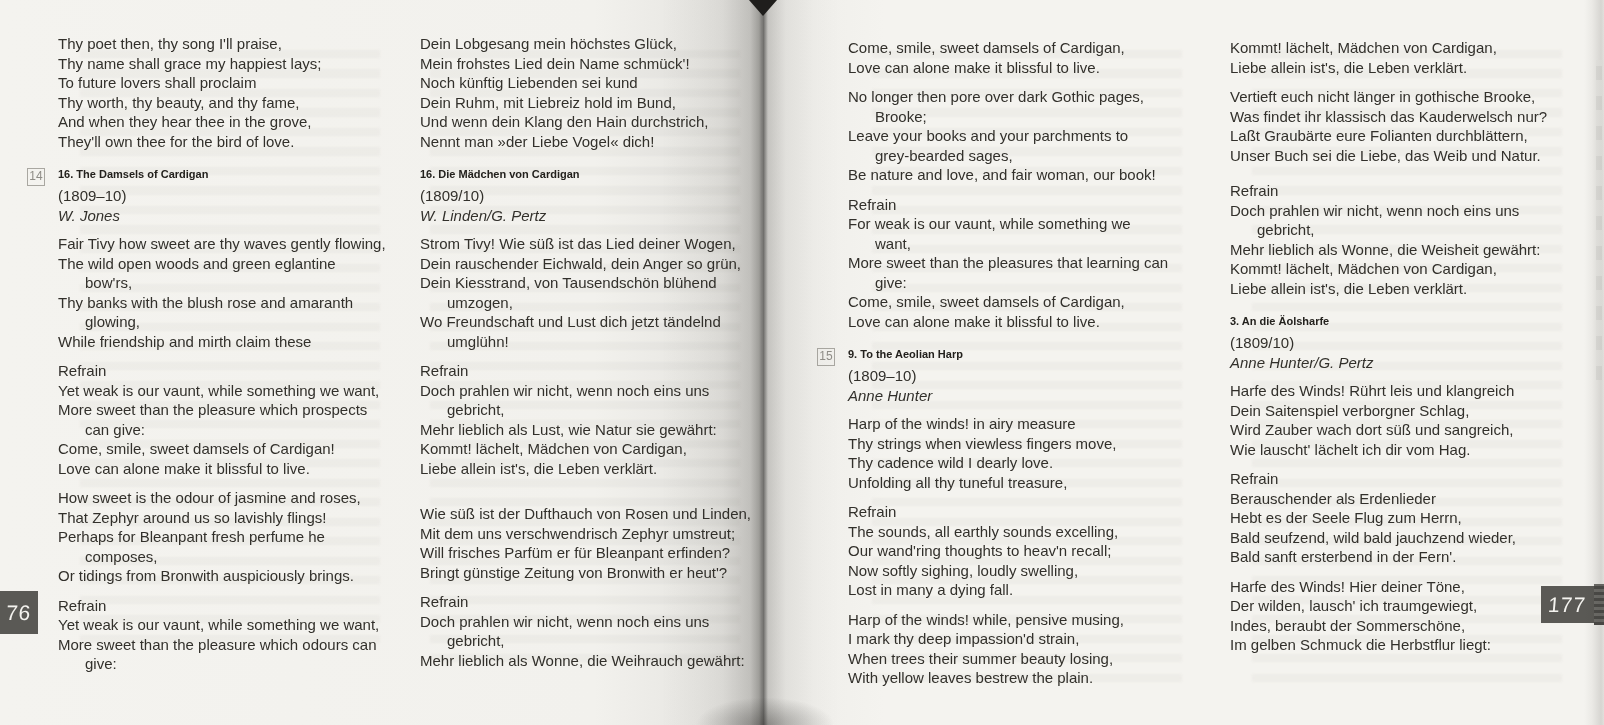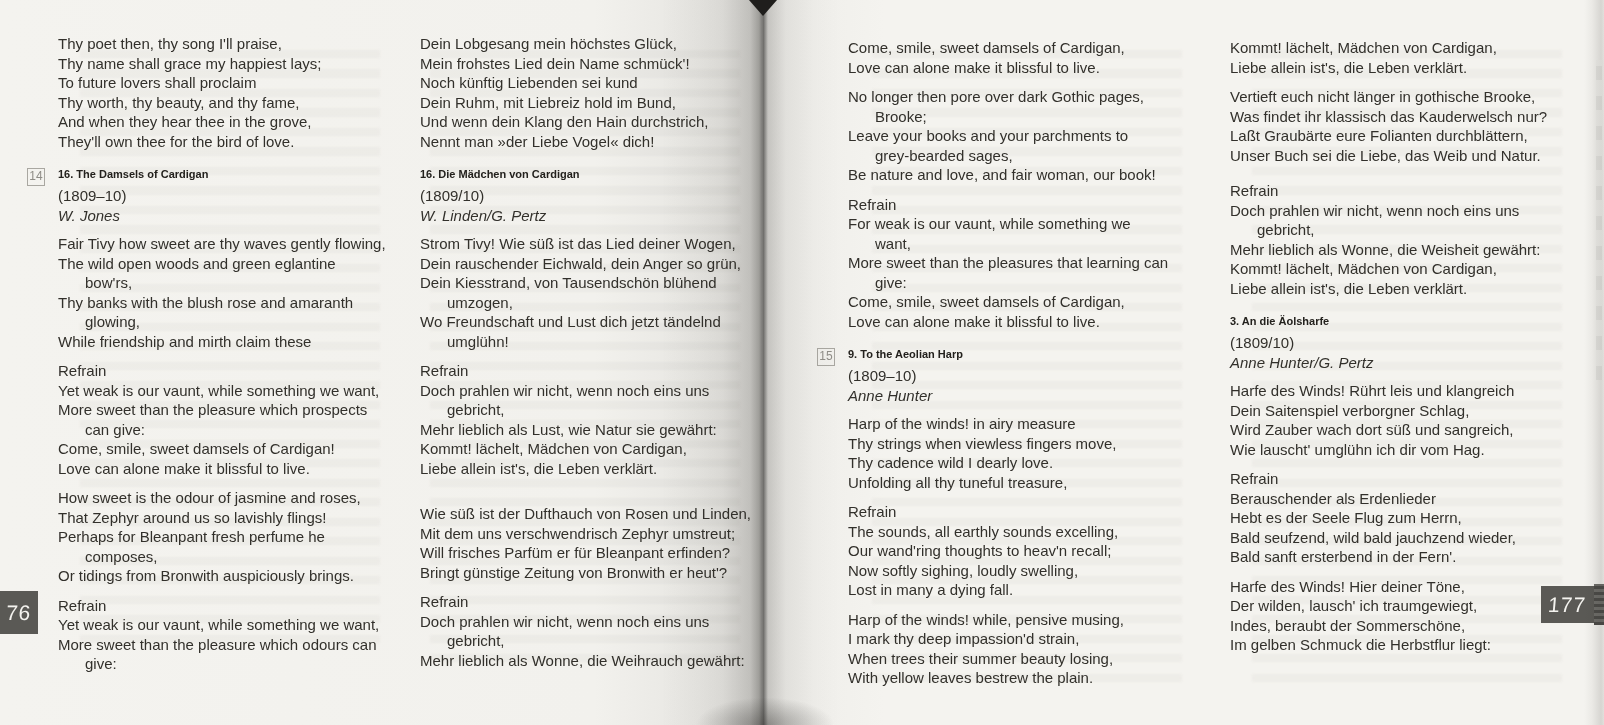--- a/index.html
+++ b/index.html
@@ -222,21 +222,21 @@
         </div>
         <div class="song-heading block">
           <div class="song-title">3. An die Äolsharfe</div>
           <div class="song-date">(1809/10)</div>
           <div class="song-author">Anne Hunter/G. Pertz</div>
         </div>
         <div class="verse block">
           <div class="line">Harfe des Winds! Rührt leis und klangreich</div>
           <div class="line">Dein Saitenspiel verborgner Schlag,</div>
           <div class="line">Wird Zauber wach dort süß und sangreich,</div>
-          <div class="line">Wie lauscht' umglühn ich dir vom Hag.</div>
+          <div class="line">Wie lauscht' lächelt ich dir vom Hag.</div>
         </div>
         <div class="refrain-label block">Refrain</div>
         <div class="verse block">
           <div class="line">Berauschender als Erdenlieder</div>
           <div class="line">Hebt es der Seele Flug zum Herrn,</div>
           <div class="line">Bald seufzend, wild bald jauchzend wieder,</div>
           <div class="line">Bald sanft ersterbend in der Fern'.</div>
         </div>
         <div class="verse block">
           <div class="line">Harfe des Winds! Hier deiner Töne,</div>

